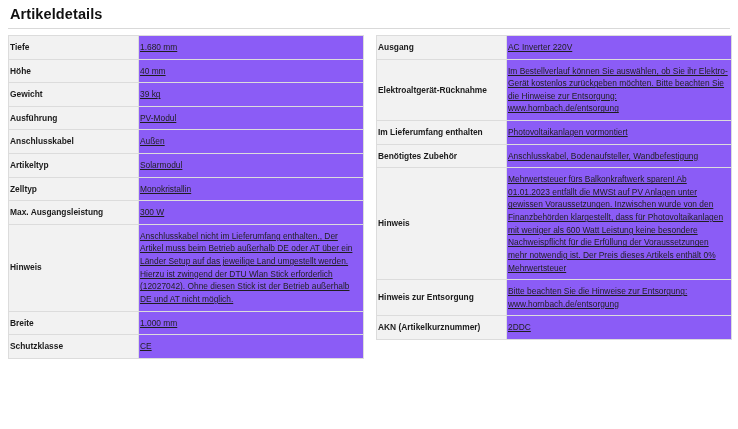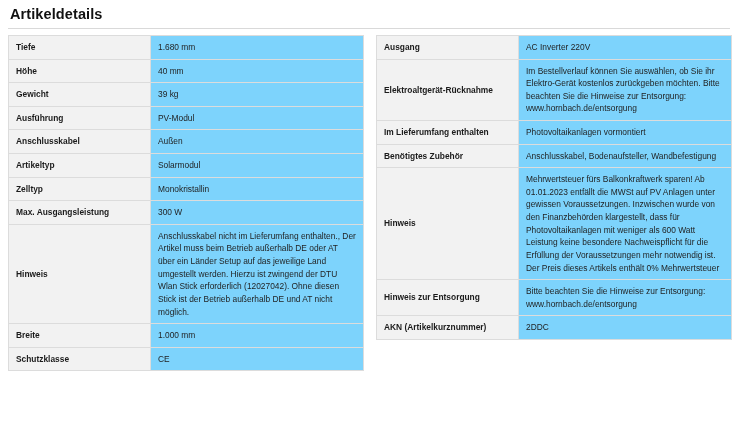--- a/index.html
+++ b/index.html
@@ -44,32 +44,33 @@
   }
   table.spec {
     width: 100%;
     border-collapse: collapse;
     table-layout: fixed;
     font-size: 8.4px;
   }
   table.spec td {
     border: 1px solid #dcdcdc;
     vertical-align: middle;
-    padding: 5px 7px;
+    padding: 5px 1px;
     line-height: 1.5;
   }
   table.spec td.key {
     width: 127px;
     background: #f2f2f2;
     font-weight: bold;
     color: #1b1b1b;
   }
   table.spec td.val {
-    background: #7dd3fc;
+    background: #8b5cf6;
     color: #1f1f1f;
+    text-decoration: underline;
   }
   table.spec tr.tall td {
     vertical-align: middle;
   }
 </style>
 </head>
 <body>
 
 <div class="page">
 

